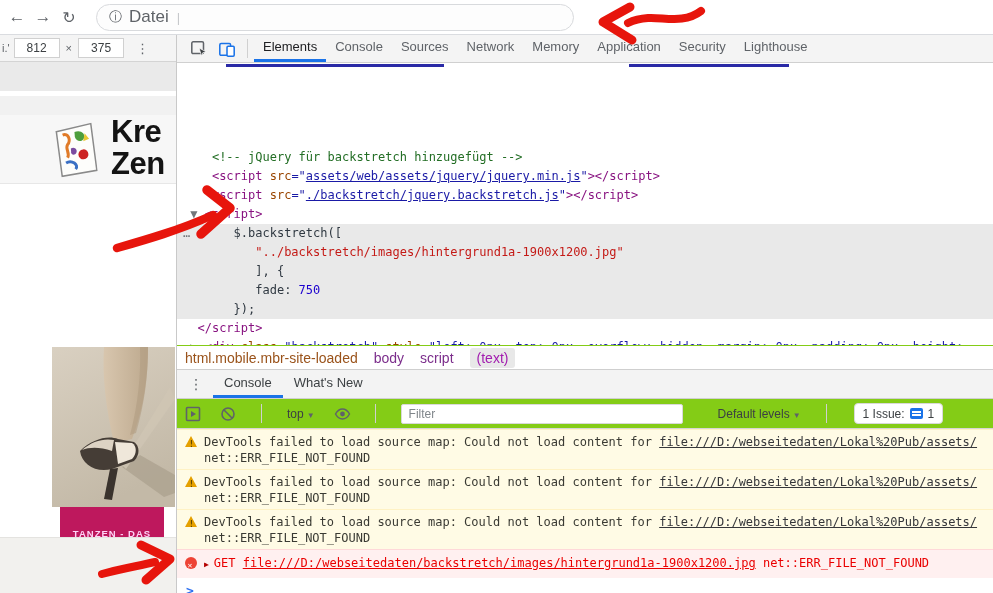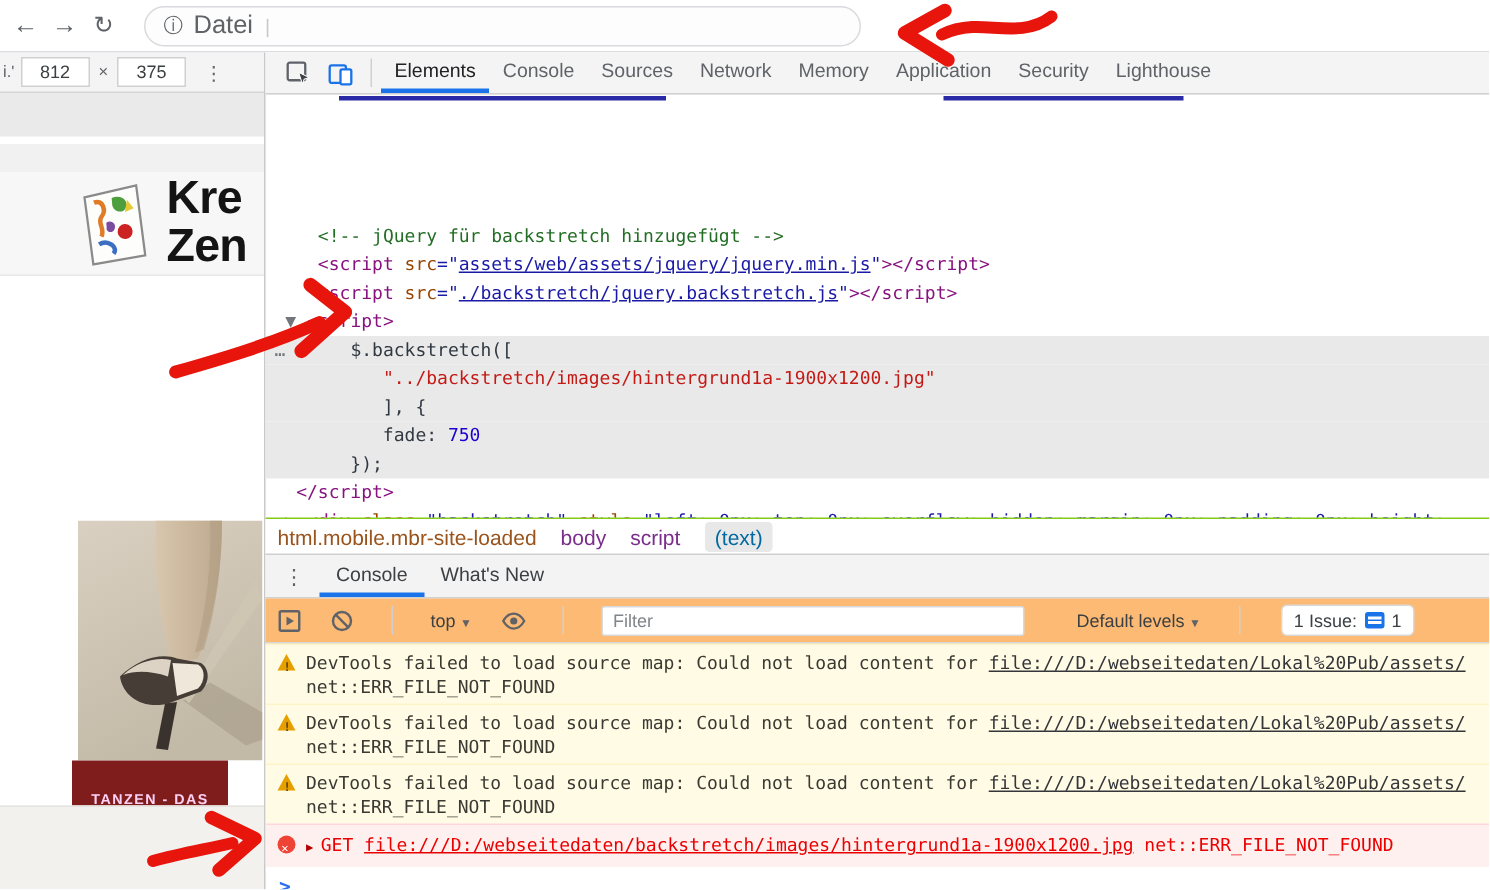--- a/index.html
+++ b/index.html
@@ -29,21 +29,21 @@
   .dev-menu { margin-left:12px; font-size:13px; color:#5f6368; letter-spacing:0; cursor:pointer; }
   .viewport { position:relative; width:176px; height:531px; background:#fff; overflow:hidden; }
   .band1 { position:absolute; left:0; top:0; width:176px; height:29px; background:#eaeaea; }
   .band2 { position:absolute; left:0; top:34px; width:176px; height:19px; background:#f1f1f1; }
   .site-header { position:absolute; left:0; top:53px; width:176px; height:69px; background:#f7f7f7;
                  border-bottom:1px solid #e7e7e7; }
   .site-logo { position:absolute; left:56px; top:9px; transform:rotate(-5deg); }
   .site-title { position:absolute; left:111px; top:1px; font-weight:bold; font-size:31px;
                 line-height:32px; color:#141414; letter-spacing:-0.5px; white-space:nowrap; }
   .photo { position:absolute; left:52px; top:285px; width:123px; height:160px; }
-  .pink-banner { position:absolute; left:48px; top:445px; width:104px; height:30px; background:#7f1d1d;
+  .pink-banner { position:absolute; left:60px; top:445px; width:104px; height:30px; background:#be185d;
                  overflow:hidden; }
   .pink-banner span { position:absolute; left:0; right:0; bottom:-2px; text-align:center;
                       font-size:9.5px; font-weight:bold; letter-spacing:1px; color:#ffd2f6; }
   .bottom-strip { position:absolute; left:0; top:475px; width:176px; height:56px;
                   background:#f2f1ee; border-top:1px solid #e4e3e0; }
 
   
   .devtools { position:absolute; left:176px; top:35px; width:817px; height:558px; background:#fff;
               border-left:1px solid #c9c9c9; }
   .dt-tabs { height:28px; background:#f4f4f4; border-bottom:1px solid #d0d0d0;
@@ -60,31 +60,31 @@
   .clipbar { position:absolute; height:3px; background:#2a2aa6; top:1px; }
   .code-line { height:19px; padding-left:6px; cursor:default; }
   .code-line.sel { background:#e9e9e9; }
   .tk-com{color:#236e25} .tk-tag{color:#881280} .tk-attr{color:#994500}
   .tk-val{color:#1a1aa6} .tk-lnk{color:#1a1aa6; text-decoration:underline; cursor:pointer;}
   .tk-str{color:#c41a16} .tk-num{color:#1c00cf} .tk-gut{color:#72767a} .tk-txt{color:#303942}
 
   .dt-crumbs { height:24px; border-top:1px solid #84cc16; background:#fff; display:flex;
                align-items:center; gap:16px; padding-left:8px; font-size:14px; }
   .cr-a{color:#9a531b; cursor:pointer;} .cr-b{color:#7b2d8b; cursor:pointer;}
-  .cr-sel{color:#0369a1; background:#e8e8e8; padding:2px 7px; border-radius:3px; cursor:pointer;}
+  .cr-sel{color:#a21caf; background:#e8e8e8; padding:2px 7px; border-radius:3px; cursor:pointer;}
 
   .dt-console { height:224px; border-top:1px solid #cfcfcf; }
   .c-tabs { height:29px; background:#f3f3f3; border-bottom:1px solid #d0d0d0;
             display:flex; align-items:center; }
   .c-menu { margin:0 10px 0 12px; color:#5f6368; font-size:14px; cursor:pointer; }
   .c-tab { padding:0 11px; font-size:13px; line-height:25px; color:#3c4043; cursor:pointer;
            border-bottom:3px solid transparent; white-space:nowrap; }
   .c-tab.active { border-bottom-color:#1a73e8; }
 
-  .c-toolbar { height:30px; background:#fdba74; border-bottom:1px solid #d6d6d6;
+  .c-toolbar { height:30px; background:#84cc16; border-bottom:1px solid #d6d6d6;
                display:flex; align-items:center; padding:0 8px; gap:19px; }
   .ct-ico { width:16px; height:16px; display:inline-block; cursor:pointer; }
   .ct-label { font-size:12px; color:#3c4043; cursor:pointer; white-space:nowrap; }
   .caret { font-size:8px; color:#5f6368; margin-left:3px; }
   .filter-input { width:282px; height:20px; border:1px solid #d9d9d9; border-radius:2px;
                   padding:0 7px; font-size:12px; color:#333; font-family:"Liberation Sans",sans-serif; }
   .filter-input::placeholder { color:#80868b; }
   .issue-btn { height:21px; border:1px solid #d9d9d9; border-radius:4px; background:#fff;
                display:flex; align-items:center; gap:5px; padding:0 8px; font-size:12px;
                color:#3c4043; cursor:pointer; margin-left:2px; }

